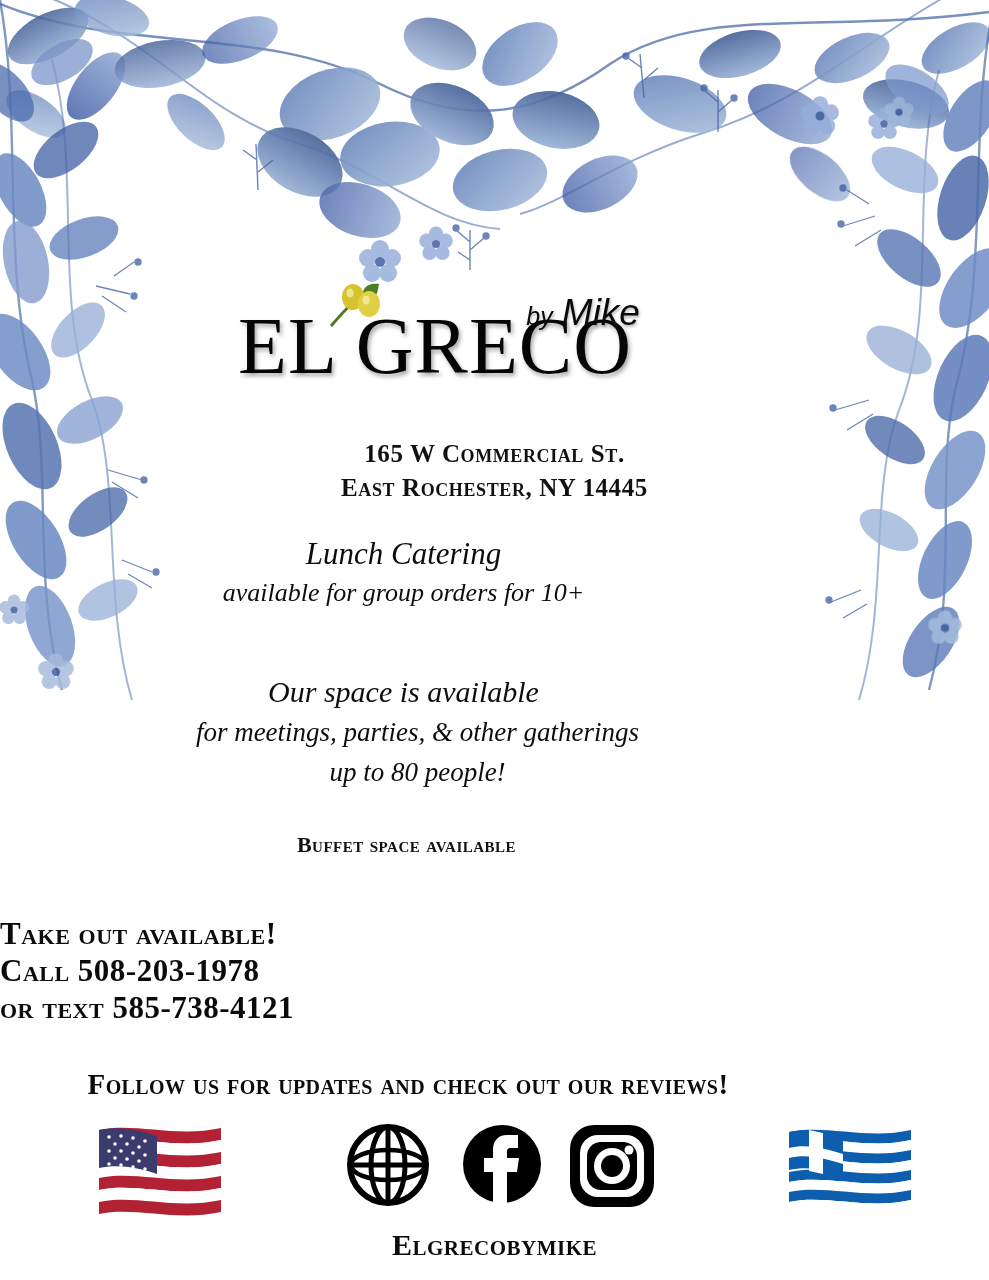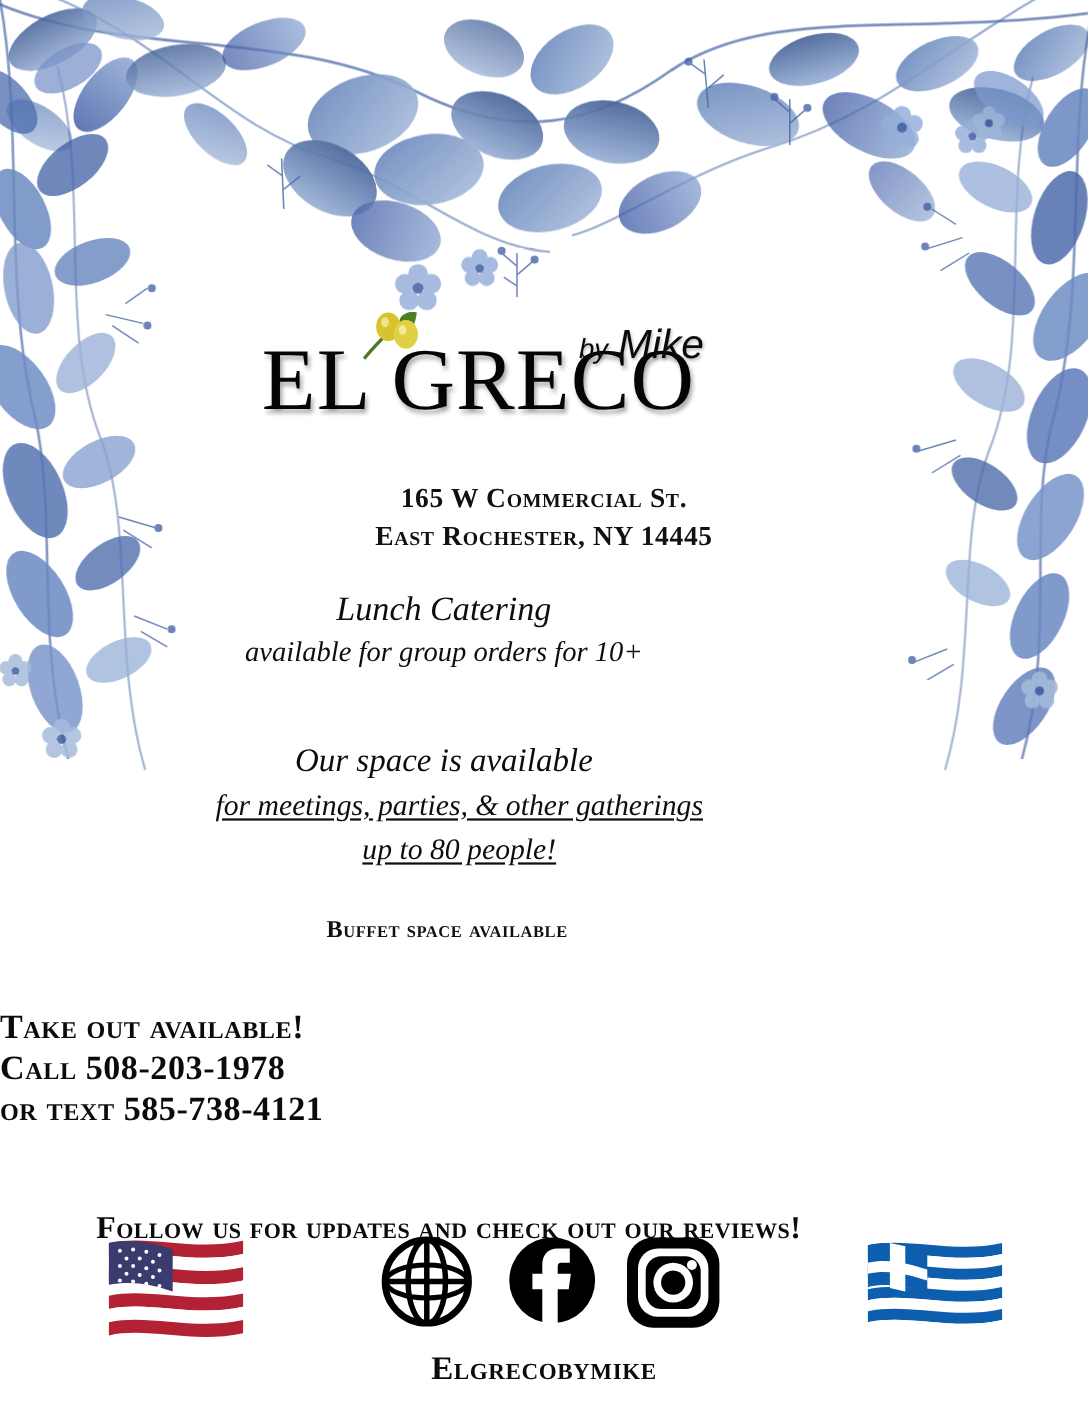--- a/index.html
+++ b/index.html
@@ -103,21 +103,20 @@
   }
   .lunch { top: 534px; }
   .lunch .l1 { font-size: 31px; line-height: 40px; }
   .lunch .l2 { font-size: 26px; line-height: 38px; }
 
   .space { top: 672px; }
   .space .s1 { font-size: 30px; line-height: 40px; }
   .space .s2, .space .s3 {
     font-size: 27px;
     line-height: 40px;
-    text-decoration: underline;
     text-underline-offset: 3px;
     padding-left: 28px;
   }
 
   .buffet {
     position: absolute;
     top: 832px;
     left: 0;
     width: 813px;
     text-align: center;
@@ -152,21 +151,20 @@
     top: 1068px;
     left: 0;
     width: 816px;
     text-align: center;
     font-family: "Liberation Serif", serif;
     font-variant: small-caps;
     font-weight: bold;
     font-size: 29px;
     letter-spacing: 0.4px;
     color: #0b0b0b;
-    margin-top: 32px;
   }
 
   
   .icon-row {
     position: absolute;
     top: 1122px;
     left: 0;
     width: 989px;
     height: 110px;
   }

